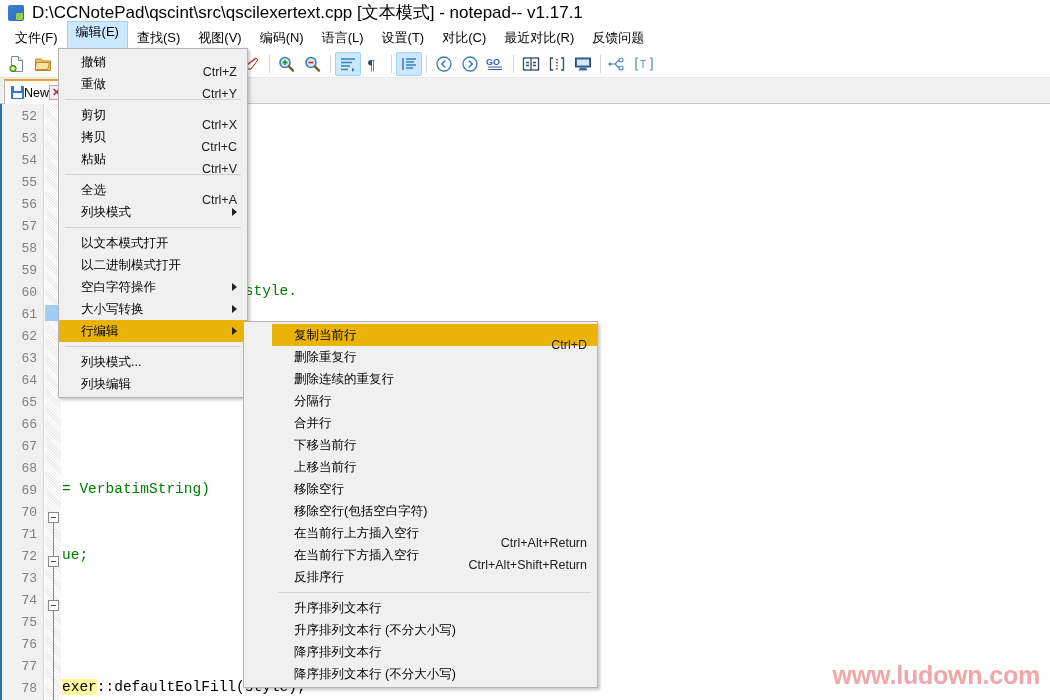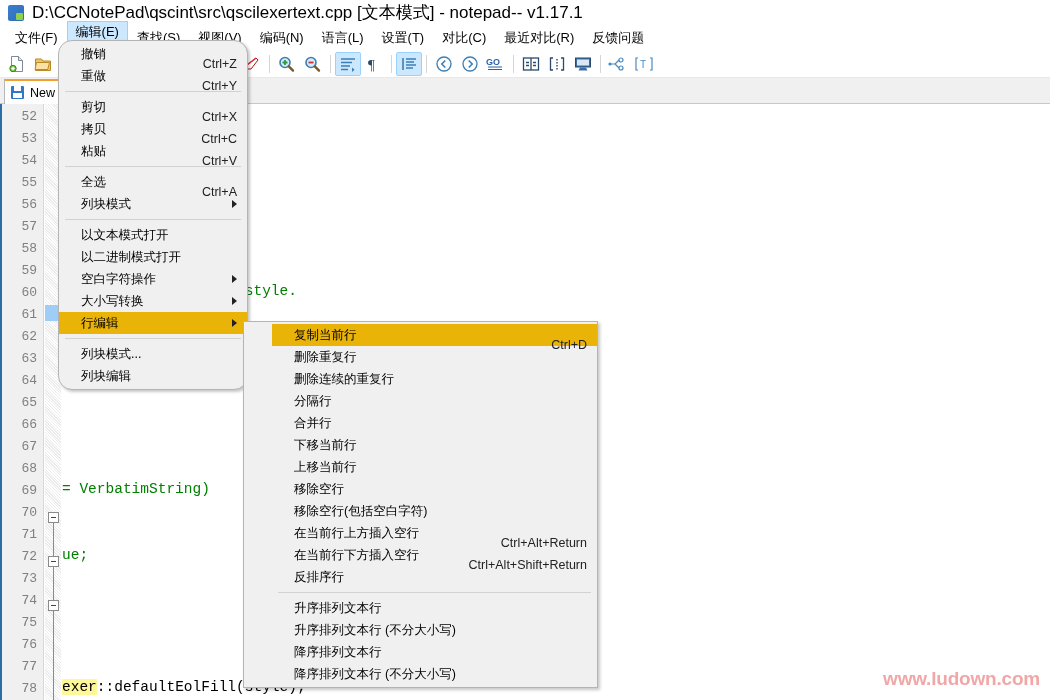--- a/index.html
+++ b/index.html
@@ -74,21 +74,21 @@
   .tb.sel { background:#cce8ff; border:1px solid #9ad2ff; border-radius:2px; }
 
   
   .tabbar {
     position: absolute; left: 0; top: 78px; width: 1050px; height: 26px;
     background: #f0f0f0;
     border-bottom: 1px solid #c8c8c8;
   }
   .tab {
     position: absolute; left: 4px; top: 1px; height: 25px;
-    display: flex; align-items: center; gap: 6px;
+    display: flex; align-items: center; 
     padding: 0 6px 0 6px;
     background: #ffffff;
     border: 1px solid #b8b8b8;
     border-bottom: none;
     border-top: 2px solid #f0a030;
     font-size: 12.5px; color: #000;
   }
   .tab .disk {
     width: 13px; height: 13px; background:#2f77c9; border-radius:1px;
     position: relative; flex:none;
@@ -175,27 +175,27 @@
   .menu .row .lbl { flex: 1 1 auto; }
   .menu .row .acc { color: #222; padding-left: 28px; margin-top: 20px; }
   .menu .row .arrow {
     width: 0; height: 0; margin-left: 12px;
     border-left: 5px solid #222;
     border-top: 4px solid transparent;
     border-bottom: 4px solid transparent;
   }
   .menu .sep { height: 1px; background: #d2d2d2; margin: 4px 6px 4px 6px; }
 
-  #edit-menu  { left: 58px;  top: 40px;  width: 190px; border-radius: 14px; }
+  #edit-menu  { left: 58px;  top: 48px;  width: 190px; }
   #line-menu  { left: 243px; top: 321px; width: 355px; padding-left: 28px; }
 
   
   .watermark {
     position: absolute; right: 10px; bottom: 10px;
-    color: #f1a7a7; font-size: 19px; font-weight: bold;
+    color: #f1a7a7; font-size: 25px; font-weight: bold;
     font-family: "Liberation Sans", sans-serif;
     letter-spacing: -0.2px;
   }
 </style>
 </head>
 <body>
 
 <div id="app">
 
   <div class="titlebar">

